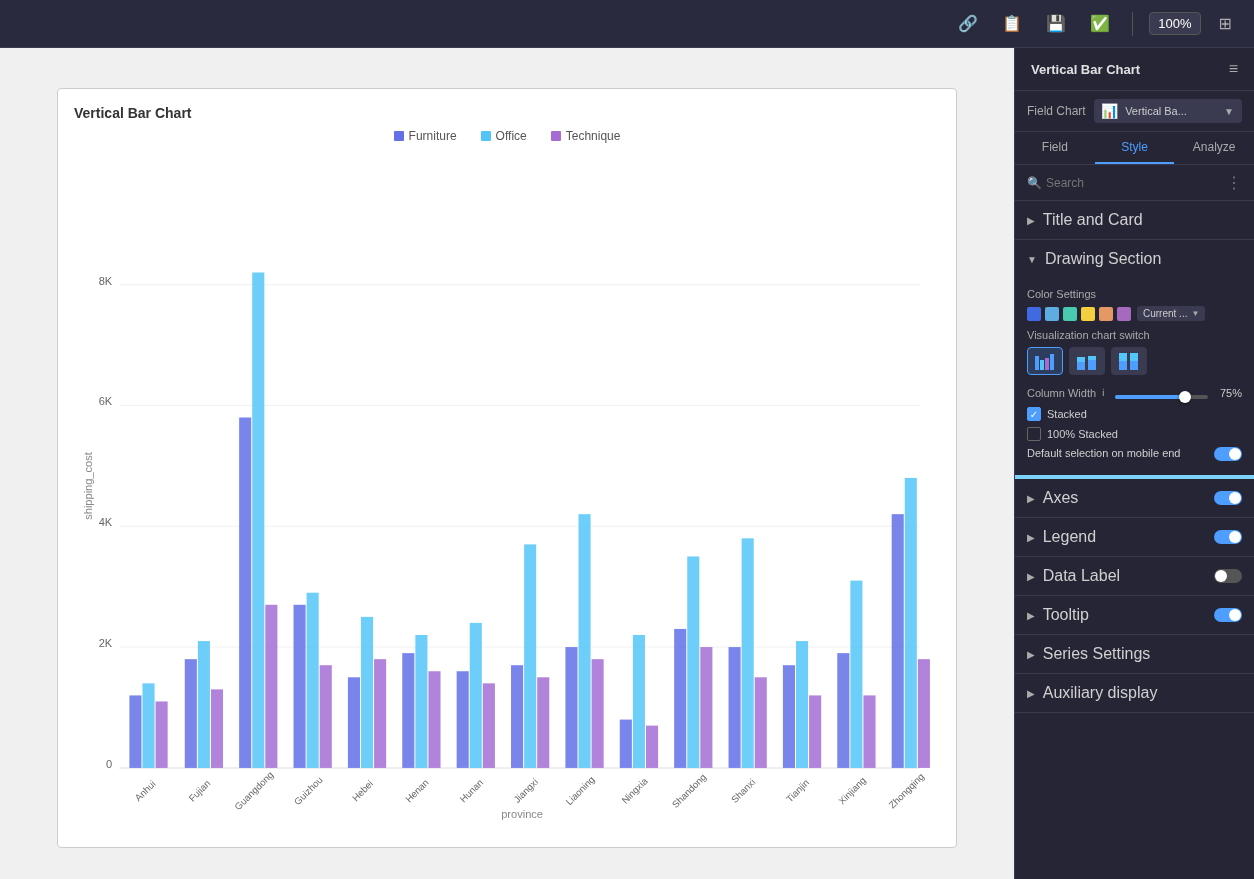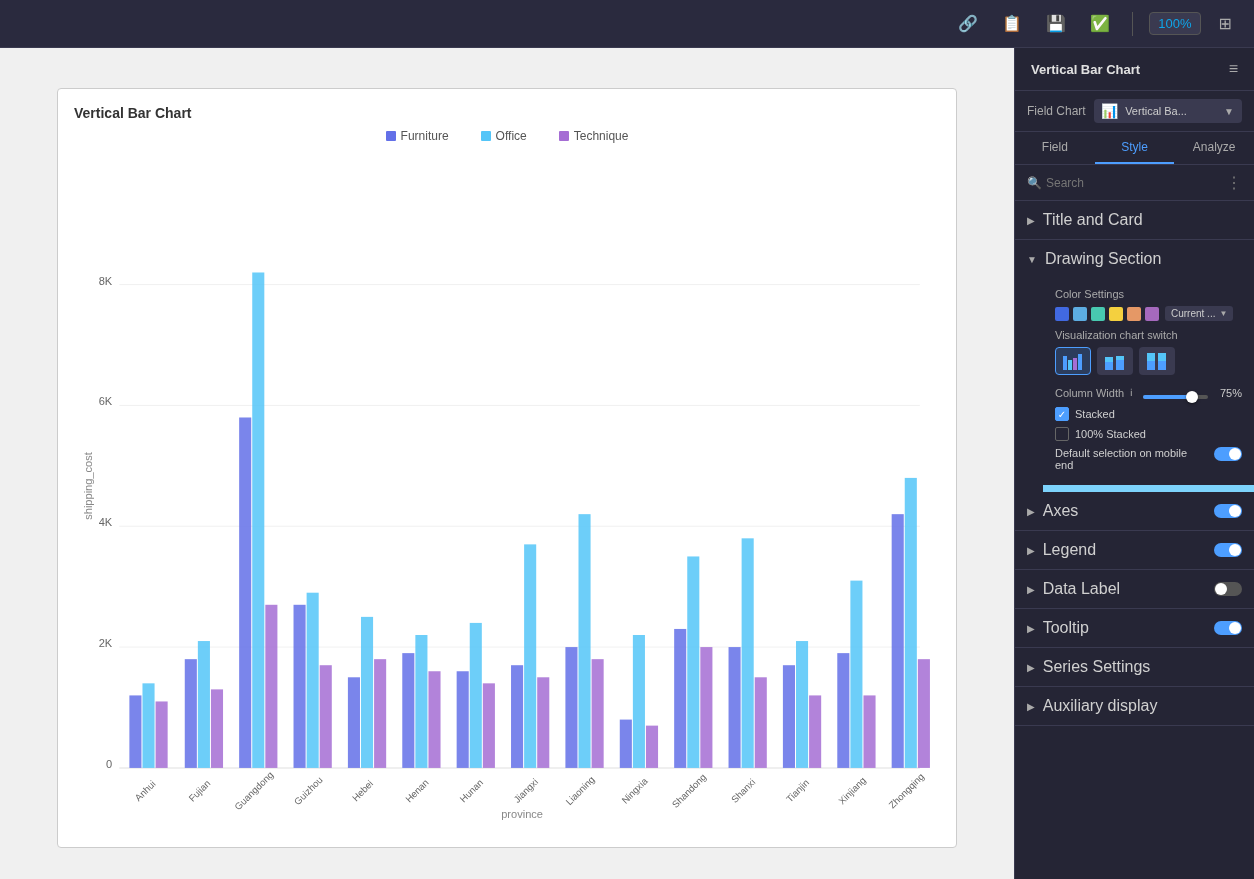--- a/index.html
+++ b/index.html
@@ -17,21 +17,21 @@
     }
     .toolbar-spacer { flex: 1; }
     .toolbar-icon {
       color: #aaa;
       font-size: 16px;
       cursor: pointer;
       padding: 4px 6px;
     }
     .toolbar-divider { width: 1px; height: 24px; background: #555; margin: 0 4px; }
     .toolbar-zoom {
-      color: #0ea5e9;
+      color: #ffffff;
       font-size: 13px;
       background: #3a3a50;
       border: 1px solid #555;
       border-radius: 4px;
       padding: 3px 8px;
       cursor: pointer;
     }
 
     
     .main-layout {
@@ -67,21 +67,21 @@
       font-size: 14px;
       font-weight: bold;
       color: #333;
       margin-bottom: 8px;
     }
 
     
     .chart-legend {
       display: flex;
       justify-content: center;
-      gap: 32px;
+      gap: 24px;
       margin-bottom: 8px;
     }
     .legend-item {
       display: flex;
       align-items: center;
       gap: 5px;
       font-size: 12px;
       color: #555;
     }
     .legend-dot {
@@ -206,23 +206,22 @@
       background: #fff;
       border-radius: 50%;
       position: absolute;
       top: 1px;
     }
     .toggle-knob.on { right: 1px; }
     .toggle-knob.off { left: 1px; }
 
     
     .drawing-section-content {
-      border-bottom: 7px solid #7dd3fc;
+      border-bottom: 4px solid #7dd3fc;
       padding: 10px 12px;
-      margin-left: 28px;
     }
 
     
     .subsection-label { color: #aaa; font-size: 11px; margin-bottom: 6px; }
     .color-row {
       display: flex;
       align-items: center;
       gap: 4px;
       margin-bottom: 8px;
     }

